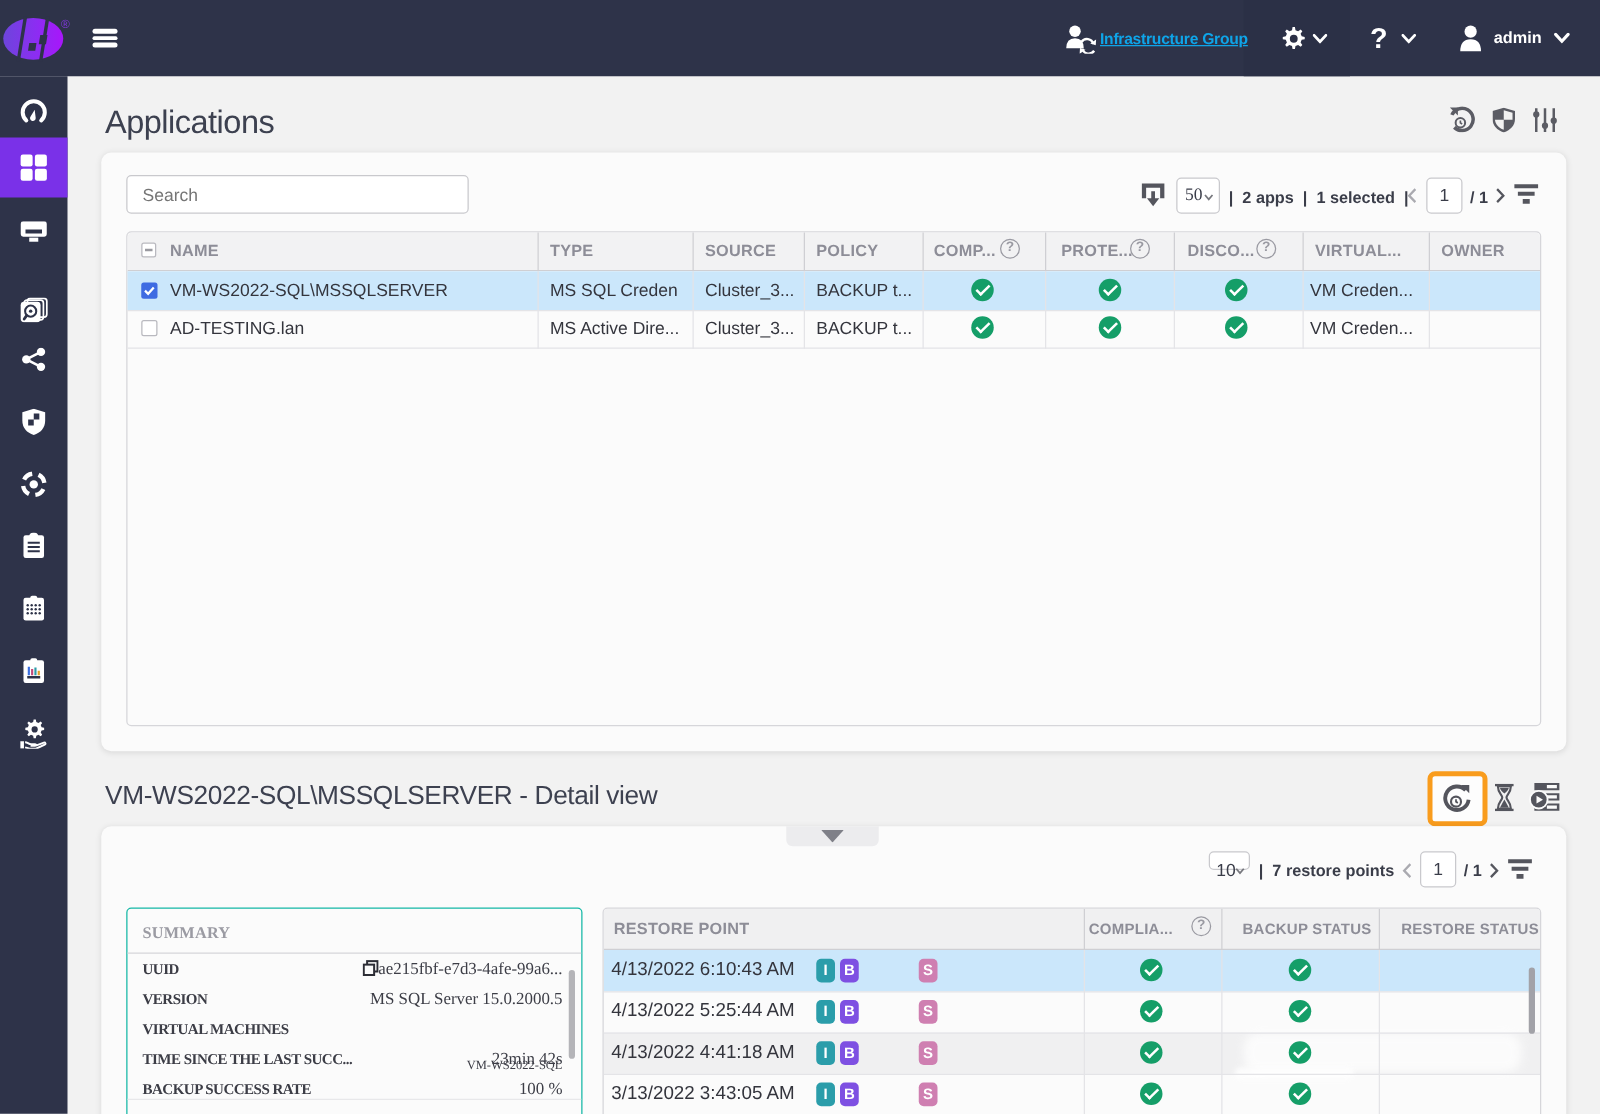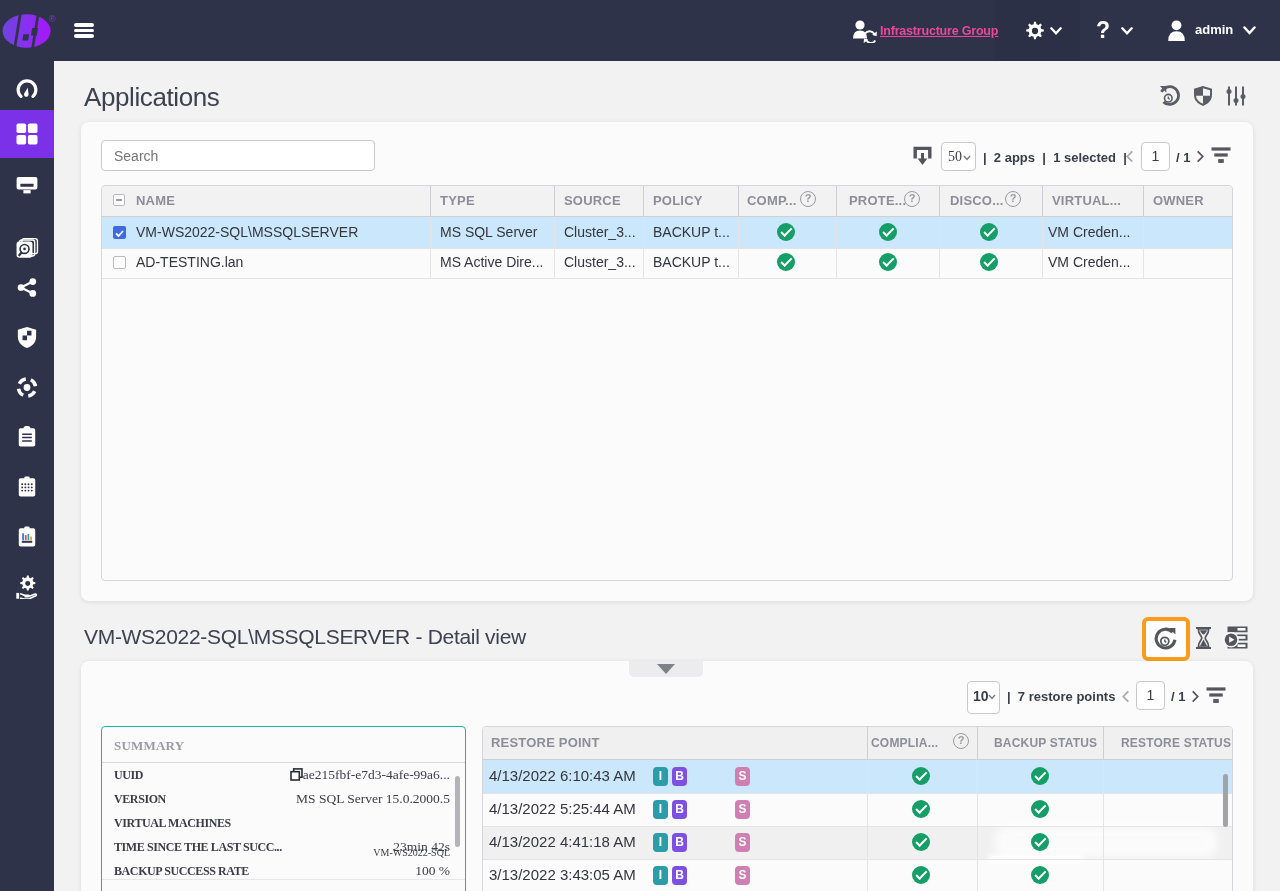--- a/index.html
+++ b/index.html
@@ -44,21 +44,21 @@
     <div style="width:20px;height:3.5px;background:#fff;border-radius:2px;margin-top:2px;"></div>
   </div>
   <div class="abs" style="left:995px; top:0; width:85px; height:61px; background:#2b3046;"></div>
   <svg class="abs" style="left:852px; top:20px;" width="26" height="23" viewBox="0 0 26 23">
     <circle cx="8" cy="5" r="4.6" fill="#fff"></circle>
     <path d="M1 18.5 Q1 10.5 8 10.5 Q15 10.5 15 18.5 Z" fill="#fff"></path>
     <path d="M13.2 13.6 a5.2 5.2 0 0 1 9.4 1.6 M23.3 20.6 a5.2 5.2 0 0 1 -9.4 -1.6" stroke="#fff" stroke-width="1.9" fill="none"></path>
     <path d="M24.9 11.6 l-0.3 4.6 l-4.4 -1.4 Z" fill="#fff"></path>
     <path d="M11.7 23 l0.3 -4.6 l4.4 1.4 Z" fill="#fff"></path>
   </svg>
-  <div class="abs" style="left:880px; top:24px; color:#ec4899; font-size:12.5px; letter-spacing:-0.2px; font-weight:bold; text-decoration:underline;">Infrastructure Group</div>
+  <div class="abs" style="left:880px; top:24px; color:#0ea5e9; font-size:12.5px; letter-spacing:-0.2px; font-weight:bold; text-decoration:underline;">Infrastructure Group</div>
   <svg class="abs" style="left:1025px; top:21px;" width="20" height="20" viewBox="0 0 23 23">
     <path fill="#fff" d="M10.4 0.8l2.2 0 .5 2.8 2.4 1 2.4-1.6 1.5 1.5-1.6 2.4 1 2.4 2.8.5 0 2.2-2.8.5-1 2.4 1.6 2.4-1.5 1.5-2.4-1.6-2.4 1-.5 2.8-2.2 0-.5-2.8-2.4-1-2.4 1.6-1.5-1.5 1.6-2.4-1-2.4-2.8-.5 0-2.2 2.8-.5 1-2.4-1.6-2.4 1.5-1.5 2.4 1.6 2.4-1z"></path>
     <circle cx="11.5" cy="11.5" r="3.6" fill="#2b3046"></circle>
   </svg>
   <svg class="abs" style="left:1050px; top:27px;" width="12" height="8" viewBox="0 0 12 8">
       <path d="M1.3 1.3 L6 6.3 L10.7 1.3" stroke="#fff" stroke-width="2.3" fill="none" stroke-linecap="round"></path>
     </svg>
   <div class="abs" style="left:1096px; top:17px; color:#fff; font-size:23px; font-weight:bold;">?</div>
   <svg class="abs" style="left:1121px; top:27px;" width="12" height="8" viewBox="0 0 12 8">
       <path d="M1.3 1.3 L6 6.3 L10.7 1.3" stroke="#fff" stroke-width="2.3" fill="none" stroke-linecap="round"></path>
@@ -237,21 +237,21 @@
   <div class="colb" style="left:940px;"></div>
   <div class="colb" style="left:1041px;"></div>
 
   <div class="abs" style="left:0; top:31px; width:100%; height:31px; background:#cbe7fb;"></div>
   <div class="abs" style="left:11px; top:40px; width:13px; height:13px; background:#3e6be2; border-radius:2px;">
     <svg width="13" height="13" viewBox="0 0 13 13">
         <path d="M3 6.5 L5.5 9 L10 4" stroke="#fff" stroke-width="1.8" fill="none"></path>
       </svg>
   </div>
   <div class="rowtxt" style="left:34px; top:38px;">VM-WS2022-SQL\MSSQLSERVER</div>
-  <div class="rowtxt" style="left:338px; top:38px;">MS SQL Server</div>
+  <div class="rowtxt" style="left:338px; top:38px;">MS SQL Creden</div>
   <div class="rowtxt" style="left:462px; top:38px;">Cluster_3...</div>
   <div class="rowtxt" style="left:551px; top:38px;">BACKUP t...</div>
   <div class="check" style="left:675px; top:37px;"></div>
   <div class="check" style="left:777px; top:37px;"></div>
   <div class="check" style="left:878px; top:37px;"></div>
   <div class="rowtxt" style="left:946px; top:38px;">VM Creden...</div>
 
   <div class="abs" style="left:11px; top:70px; width:13px; height:13px; border:1px solid #b9b9bf; border-radius:2px; background:#fff;"></div>
   <div class="rowtxt" style="left:34px; top:68px;">AD-TESTING.lan</div>
   <div class="rowtxt" style="left:338px; top:68px;">MS Active Dire...</div>
@@ -303,21 +303,21 @@
   <path d="M6.2 10.6 L11.4 13.7 L6.2 16.8 Z" fill="#fbfbfb"></path>
 </svg>
 
 <div class="card" style="left:81px; top:661px; width:1172px; height:240px; border-radius:8px 8px 0 0;"></div>
 <div class="abs" style="left:629px; top:661px; width:74px; height:16px; background:#ececee; border-radius:0 0 5px 5px; z-index:5;">
   <svg style="position:absolute; left:28px; top:2.5px;" width="18" height="10" viewBox="0 0 18 10">
       <path d="M0 0 H18 L9 10 Z" fill="#7f8088"></path>
     </svg>
 </div>
 
-<div class="selbox" style="left:967px; top:681px; width:33px; height:33px;font-weight:bold;">
+<div class="selbox" style="left:967px; top:681px; width:33px; height:15px;">
   <span style="position:absolute; left:5px; top:6px;">10</span>
   <svg style="position:absolute; right:3px; top:12px;" width="8" height="6" viewBox="0 0 8 6">
       <path d="M1 1 L4 4.5 L7 1" stroke="#77787e" stroke-width="1.4" fill="none"></path>
     </svg>
 </div>
 <div class="pgtxt" style="left:1007px; top:689px;">|&nbsp; 7 restore points</div>
 <svg class="abs" style="left:1121px; top:690px; z-index:5;" width="9" height="13" viewBox="0 0 9 13">
     <path d="M7.3 1.3 L2.3 6.5 L7.3 11.7" stroke="#aaaab0" stroke-width="1.8" fill="none"></path>
   </svg>
 <div class="selbox" style="left:1136px; top:681px; width:29px; height:29px; text-align:center; line-height:27px;">1</div>

